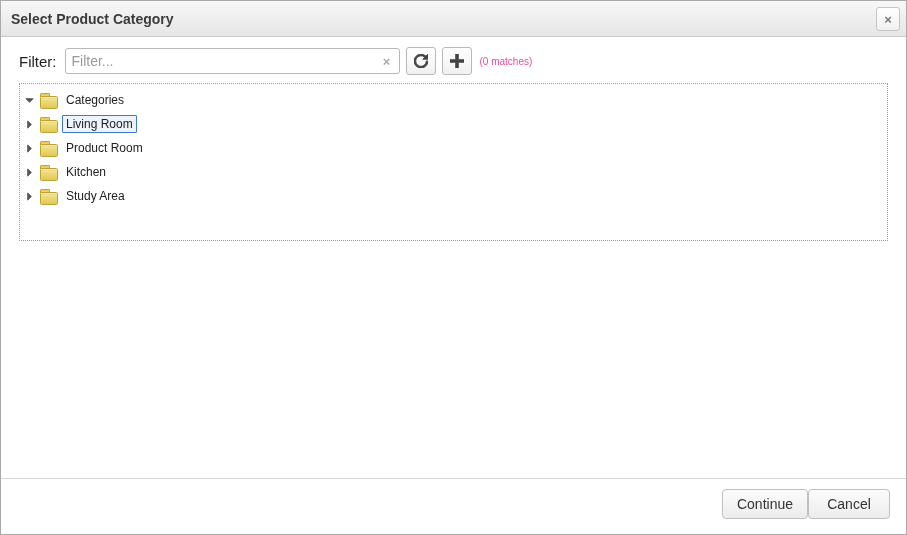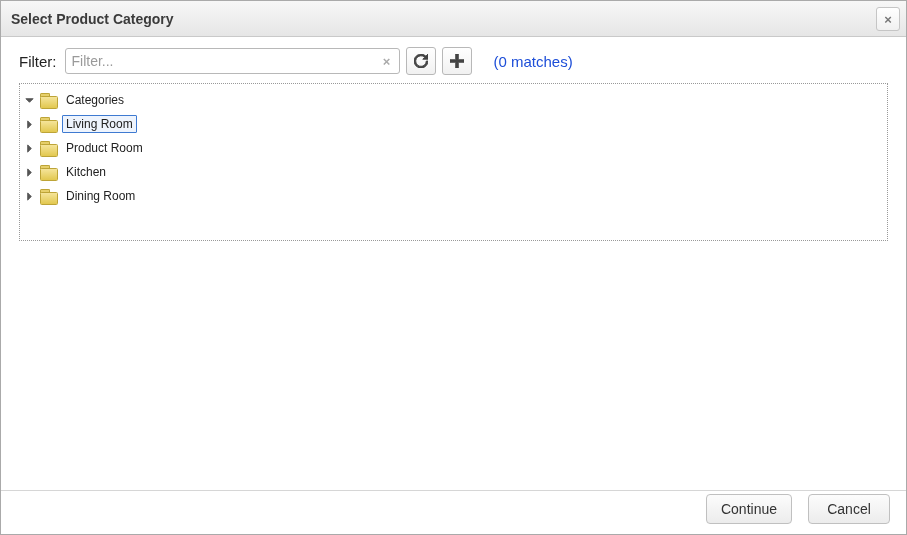--- a/index.html
+++ b/index.html
@@ -10,37 +10,37 @@
   .close-btn{position:absolute;right:6px;top:6px;width:22px;height:22px;border:1px solid #c5c5c5;border-radius:3px;background:linear-gradient(#fff,#f0f0f0);display:flex;align-items:center;justify-content:center;cursor:pointer;color:#777;font-weight:bold}
   
   .filterbar{padding:10px 18px 8px 18px;display:flex;align-items:center;gap:6px}
   .filterbar .label{font-size:15px;color:#222;margin-right:2px}
   .filter-input-wrap{position:relative;width:335px}
   .filter-input{width:100%;height:26px;border:1px solid #b8b8b8;border-radius:3px;box-sizing:border-box;padding:2px 24px 2px 6px;font-size:14px;color:#333;outline:none}
   .filter-input::placeholder{color:#9a9a9a}
   .clear-btn{position:absolute;right:4px;top:4px;width:18px;height:18px;display:flex;align-items:center;justify-content:center;color:#aaa;cursor:pointer;font-size:13px;font-weight:bold}
   .sq-btn{width:28px;height:26px;border:1px solid #b8b8b8;border-radius:3px;background:linear-gradient(#fff,#f1f1f1);display:flex;align-items:center;justify-content:center;cursor:pointer}
   .sq-btn svg{width:14px;height:14px;fill:#444;stroke:#444}
-  .matches{font-size:15px;color:#1d4ed8;margin-left:16px}
+  .matches{font-size:10px;color:#ec4899;margin-left:2px}
   
   .tree-wrap{margin:0 18px 12px 18px;border:1px dotted #999;height:158px;overflow:auto;padding:4px 2px;box-sizing:border-box}
   .tree ul{list-style:none;margin:0;padding:0}
   .tree li{padding:0;margin:0}
   .node-row{display:flex;align-items:center;height:24px;white-space:nowrap}
   .toggle{width:14px;height:14px;display:flex;align-items:center;justify-content:center;color:#666;cursor:pointer;font-size:10px;margin-right:2px}
   .toggle.empty{visibility:hidden}
   .toggle svg{width:9px;height:9px;fill:#555;stroke:#555}
   .folder{width:18px;height:15px;margin:0 4px 0 2px;position:relative;flex:0 0 18px}
   .folder::before{content:"";position:absolute;left:0;top:0;width:8px;height:3px;background:#e6cf6b;border:1px solid #bda437;border-bottom:none;border-radius:1.5px 1.5px 0 0}
   .folder::after{content:"";position:absolute;left:0;top:3px;width:16px;height:11px;background:linear-gradient(#f5e49a,#e2c84f);border:1px solid #bda437;border-radius:1.5px}
   .node-label{font-size:12px;color:#222;padding:1px 3px;border:1px solid transparent;border-radius:1px;cursor:pointer}
   .node-label.selected{border:1px solid #3e7ad1;background:#eef4fd}
   .children{padding-left:20px}
   
-  .footer{margin-top:auto;border-top:1px solid #d6d6d6;padding:10px 16px;display:flex;justify-content:flex-end;gap:16px;height:44px;box-sizing:border-box;align-items:flex-end}
+  .footer{margin-top:auto;border-top:1px solid #d6d6d6;padding:10px 16px;display:flex;justify-content:flex-end;gap:0;height:56px;box-sizing:border-box;align-items:flex-start}
   .btn{min-width:82px;height:30px;border:1px solid #c0c0c0;border-radius:4px;background:linear-gradient(#fcfcfc,#ececec);font-size:14px;color:#333;cursor:pointer;padding:0 14px}
 </style>
 </head>
 <body>
 
 <div class="dialog">
 
   <div class="titlebar">
     <span class="title">Select Product Category</span>
     <div class="close-btn">
@@ -117,21 +117,21 @@
                 </div>
               </li>
               <li>
                 <div class="node-row">
                   <span class="toggle">
                     <svg viewBox="0 0 10 10">
                       <path d="M3 1l4 4-4 4z"></path>
                     </svg>
                   </span>
                   <span class="folder"></span>
-                  <span class="node-label">Dining Room</span>
+                  <span class="node-label">Study Area</span>
                 </div>
               </li>
             </ul>
         </li>
       </ul>
     </div>
   </div>
 
   <div class="footer">
     <button class="btn">Continue</button>

